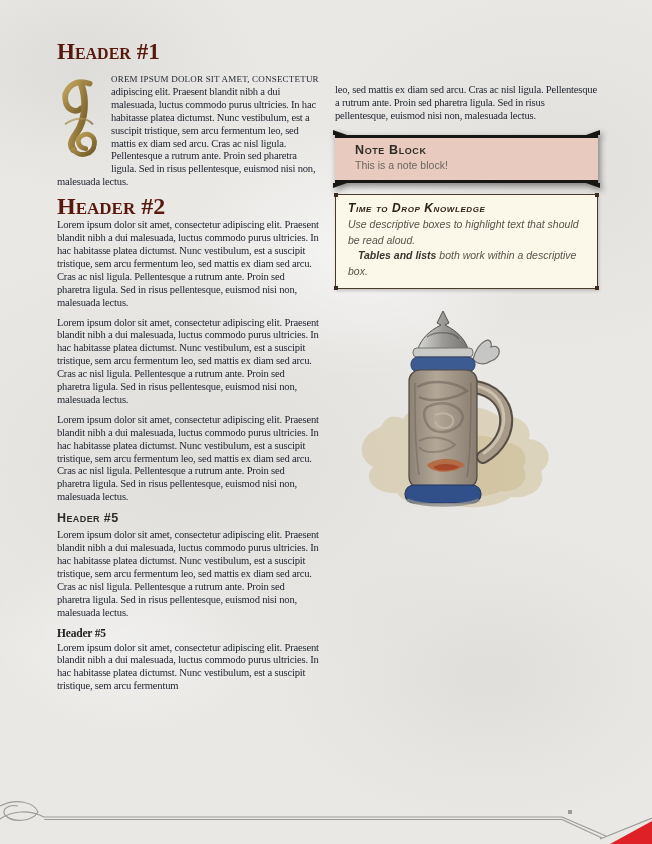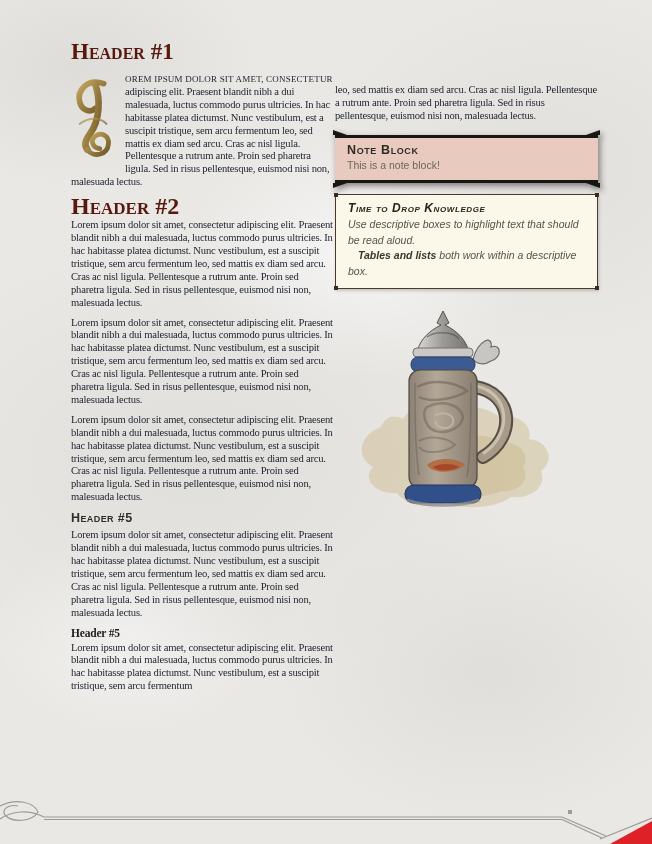--- a/index.html
+++ b/index.html
@@ -9,42 +9,42 @@
     background:
       radial-gradient(ellipse 300px 200px at 12% 8%, rgba(120,120,118,.10), transparent 60%),
       radial-gradient(ellipse 400px 300px at 85% 20%, rgba(140,140,135,.09), transparent 60%),
       radial-gradient(ellipse 500px 350px at 30% 55%, rgba(130,130,125,.09), transparent 65%),
       radial-gradient(ellipse 350px 250px at 75% 80%, rgba(125,125,120,.09), transparent 60%),
       radial-gradient(ellipse 250px 180px at 55% 30%, rgba(255,255,255,.55), transparent 70%),
       radial-gradient(ellipse 200px 150px at 20% 75%, rgba(255,255,255,.4), transparent 70%),
       #e9e8e5;
   }
   .col{position:absolute; width:263px; color:#232733; font-size:10.6px; line-height:12.9px; letter-spacing:-0.2px;}
-  .col-left{left:71px; top:40px; height:760px; overflow:hidden;}
+  .col-left{left:57px; top:40px; height:760px; overflow:hidden;}
   .col-right{left:335px; top:84px;}
   p{margin:0 0 7px 0;}
   h1,h2,h3,h4{font-family:"Liberation Serif", serif; font-variant:small-caps; color:#58180D; font-weight:700; letter-spacing:0;}
   h1{font-size:23px; line-height:24px; margin:0 0 9px 0;}
   h2{font-size:24px; line-height:20px; margin:2px 0 3px 0;}
   h3{font-size:15.5px; line-height:17px; margin:4px 0 5px 0; border-bottom:2px solid #c0a35e; padding-bottom:1px;}
   h4{font-size:13px; line-height:14px; margin:4px 0 2px 0;}
   h5{font-family:"Liberation Sans", sans-serif; font-variant:small-caps; color:#2e2d29; font-size:12.5px; line-height:14px; font-weight:700; letter-spacing:.4px; margin:6px 0 4px 0;}
   h6{font-family:"Liberation Serif", serif; color:#1d1d1d; font-size:11.5px; line-height:13px; font-weight:700; margin:5px 0 2px 0;}
   .lead-caps{text-transform:uppercase; font-size:.85em; letter-spacing:.2px;}
   .drop-cap{float:left; width:48px; height:88px; margin:3px 6px 0 0;}
 
   
   .note-block{margin-top:12px; filter:drop-shadow(2px 3px 3px rgba(0,0,0,.45));}
   .bar{height:3px; background:#181613; position:relative;}
   .bar i{position:absolute; width:0; height:0; display:block;}
   .bar-top .fl{left:-2px; top:-5px; border-bottom:5px solid #181613; border-right:14px solid transparent;}
   .bar-top .fr{right:-2px; top:-5px; border-bottom:5px solid #181613; border-left:14px solid transparent;}
   .bar-bottom .fl{left:-2px; bottom:-5px; border-top:5px solid #181613; border-right:14px solid transparent;}
   .bar-bottom .fr{right:-2px; bottom:-5px; border-top:5px solid #181613; border-left:14px solid transparent;}
-  .note-body{background:#e8cabe; padding:6px 12px 8px 12px;}
+  .note-body{background:#e8cabe; padding:6px 12px 8px 20px;}
   .note-title{font-family:"Liberation Sans", sans-serif; font-variant:small-caps; font-weight:700; font-size:12.5px; color:#2f2c26; letter-spacing:.6px;}
   .note-text{font-family:"Liberation Sans", sans-serif; font-size:10.5px; color:#6b6760; margin-top:2px; letter-spacing:0;}
 
   
   .desc-box{position:relative; margin-top:11px; background:#fbf7e9; border:1px solid #4a3a2a; padding:7px 12px 9px 12px; box-shadow:1px 2px 3px rgba(0,0,0,.18);font-style:italic;}
   .desc-box .dot{position:absolute; width:4px; height:4px; background:#3f2b1e;}
   .dot-tl{left:-2px; top:-2px;} .dot-tr{right:-2px; top:-2px;}
   .dot-bl{left:-2px; bottom:-2px;} .dot-br{right:-2px; bottom:-2px;}
   .desc-title{font-family:"Liberation Sans", sans-serif; font-variant:small-caps; font-weight:700; font-size:12px; color:#2b2114; letter-spacing:.6px; margin-bottom:3px;}
   .desc-text{font-family:"Liberation Sans", sans-serif; font-size:10.5px; line-height:15.5px; color:#57534a; letter-spacing:0;}

